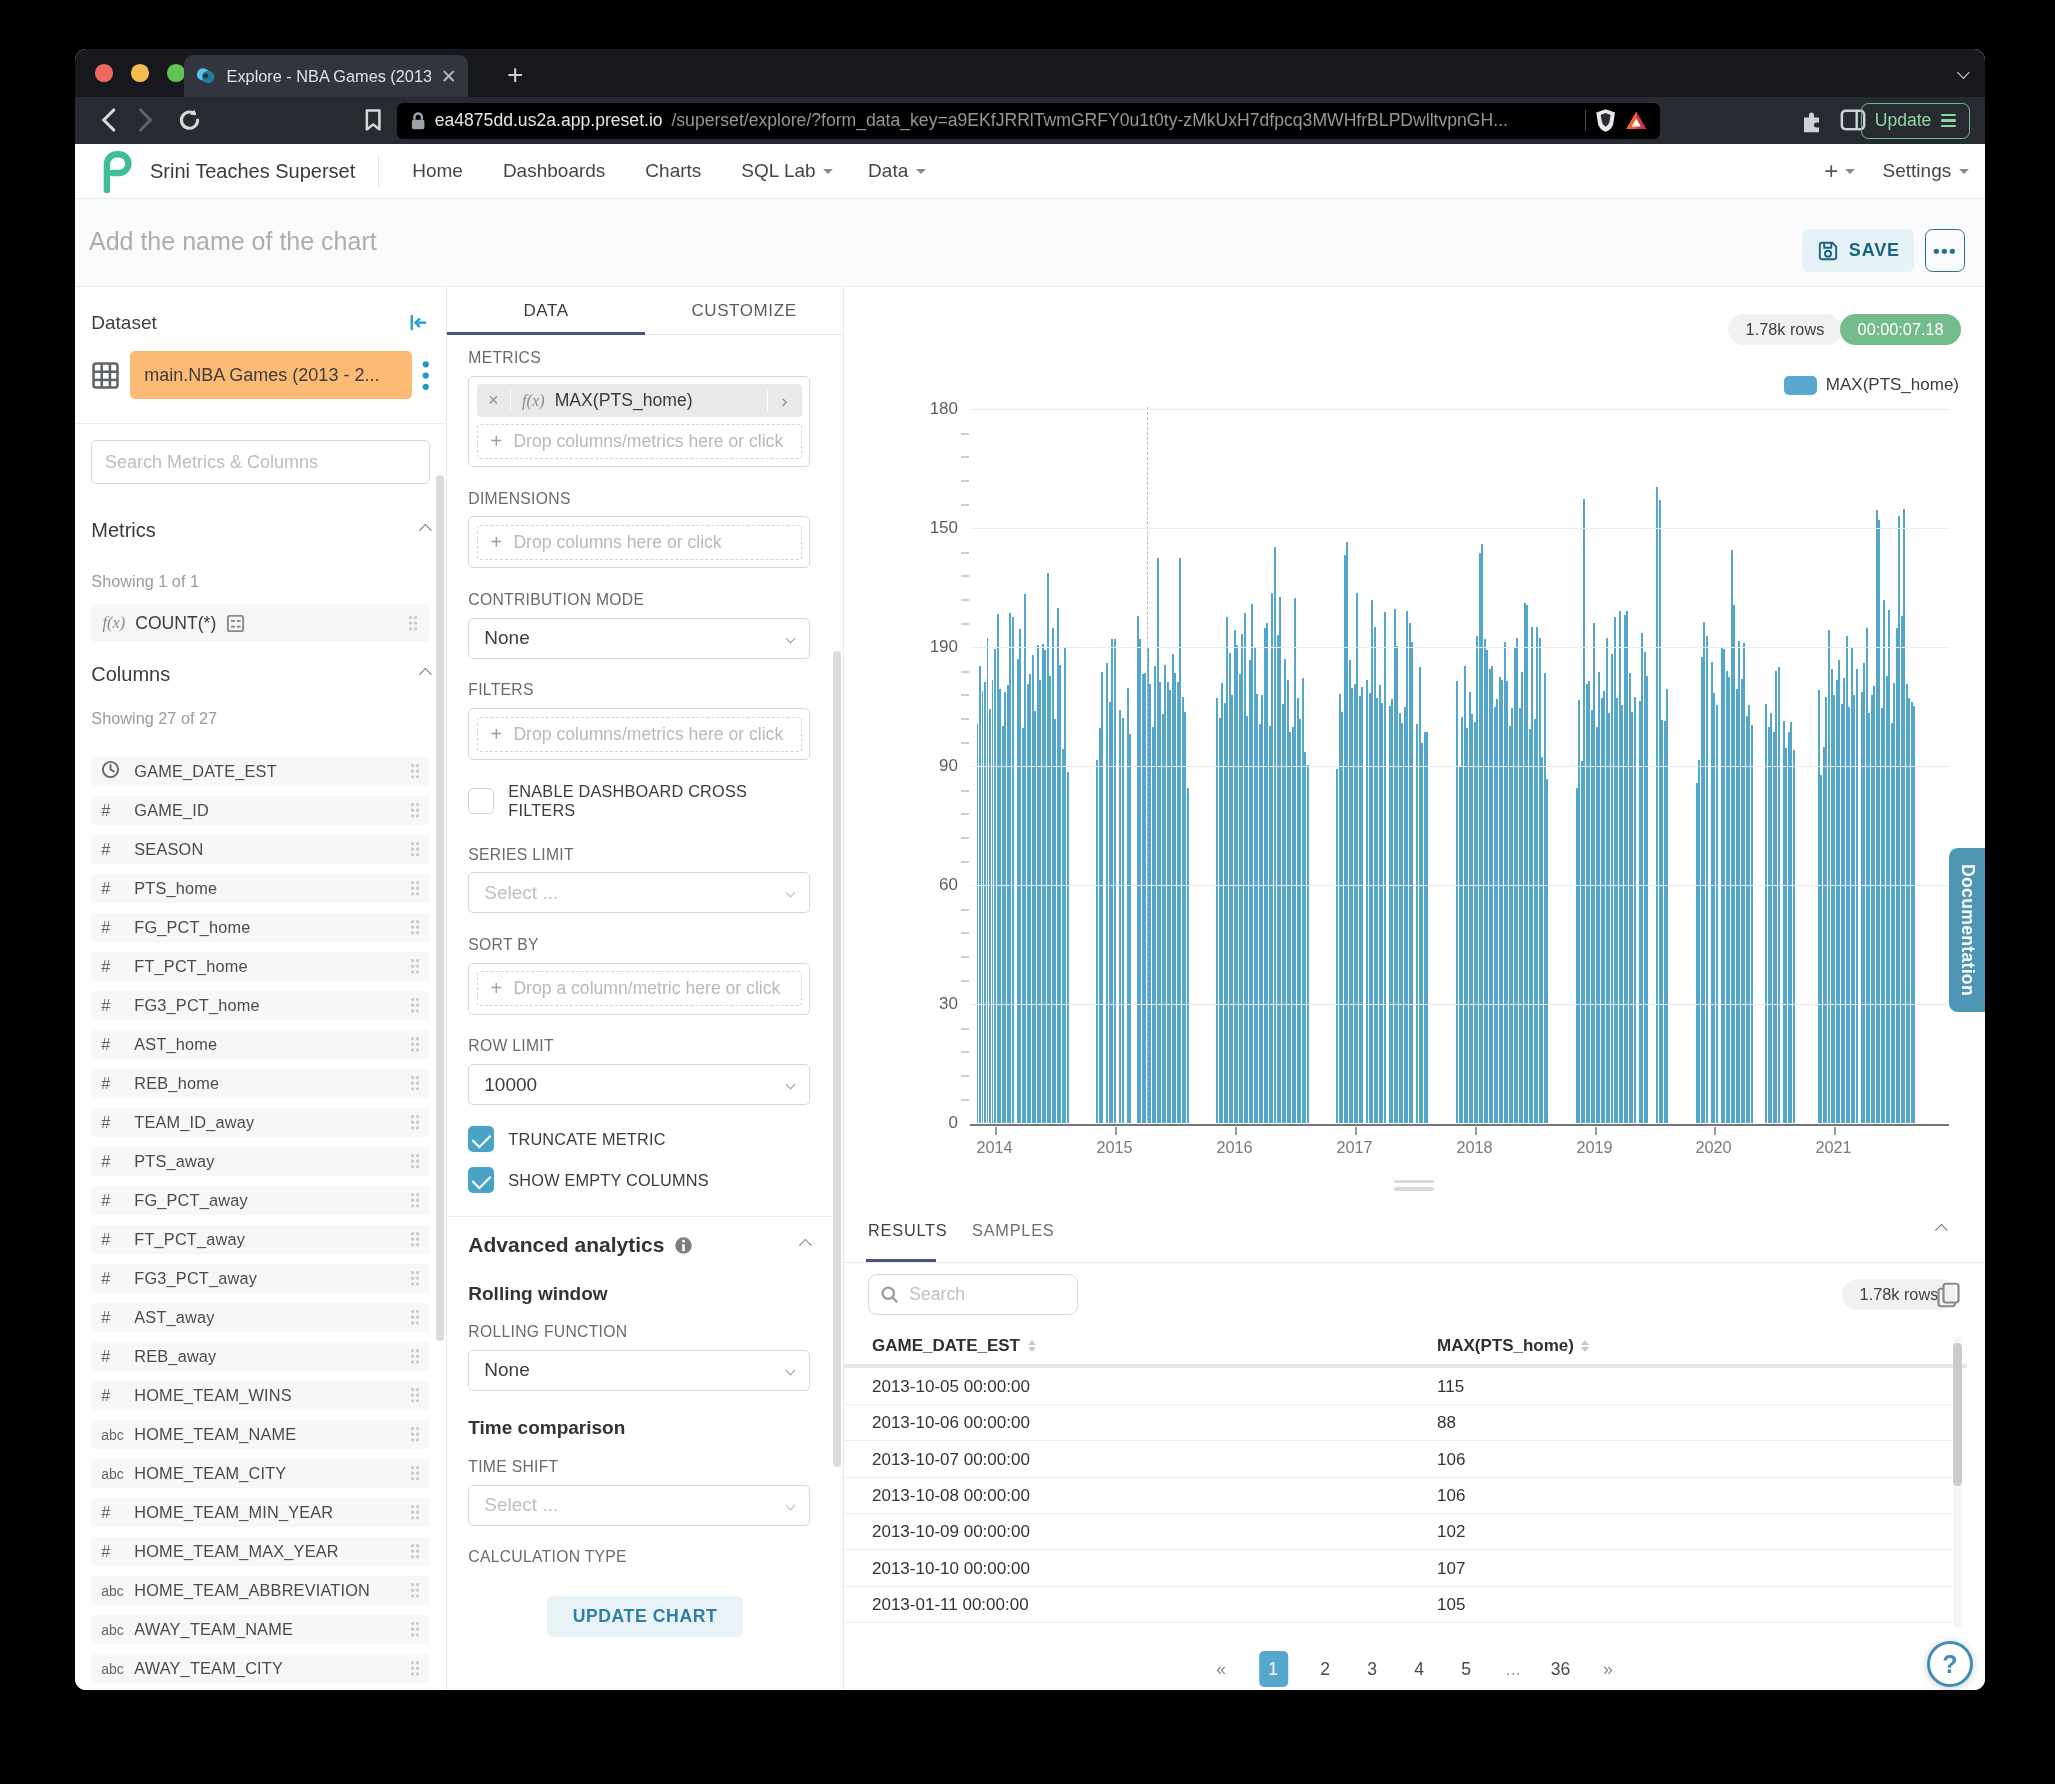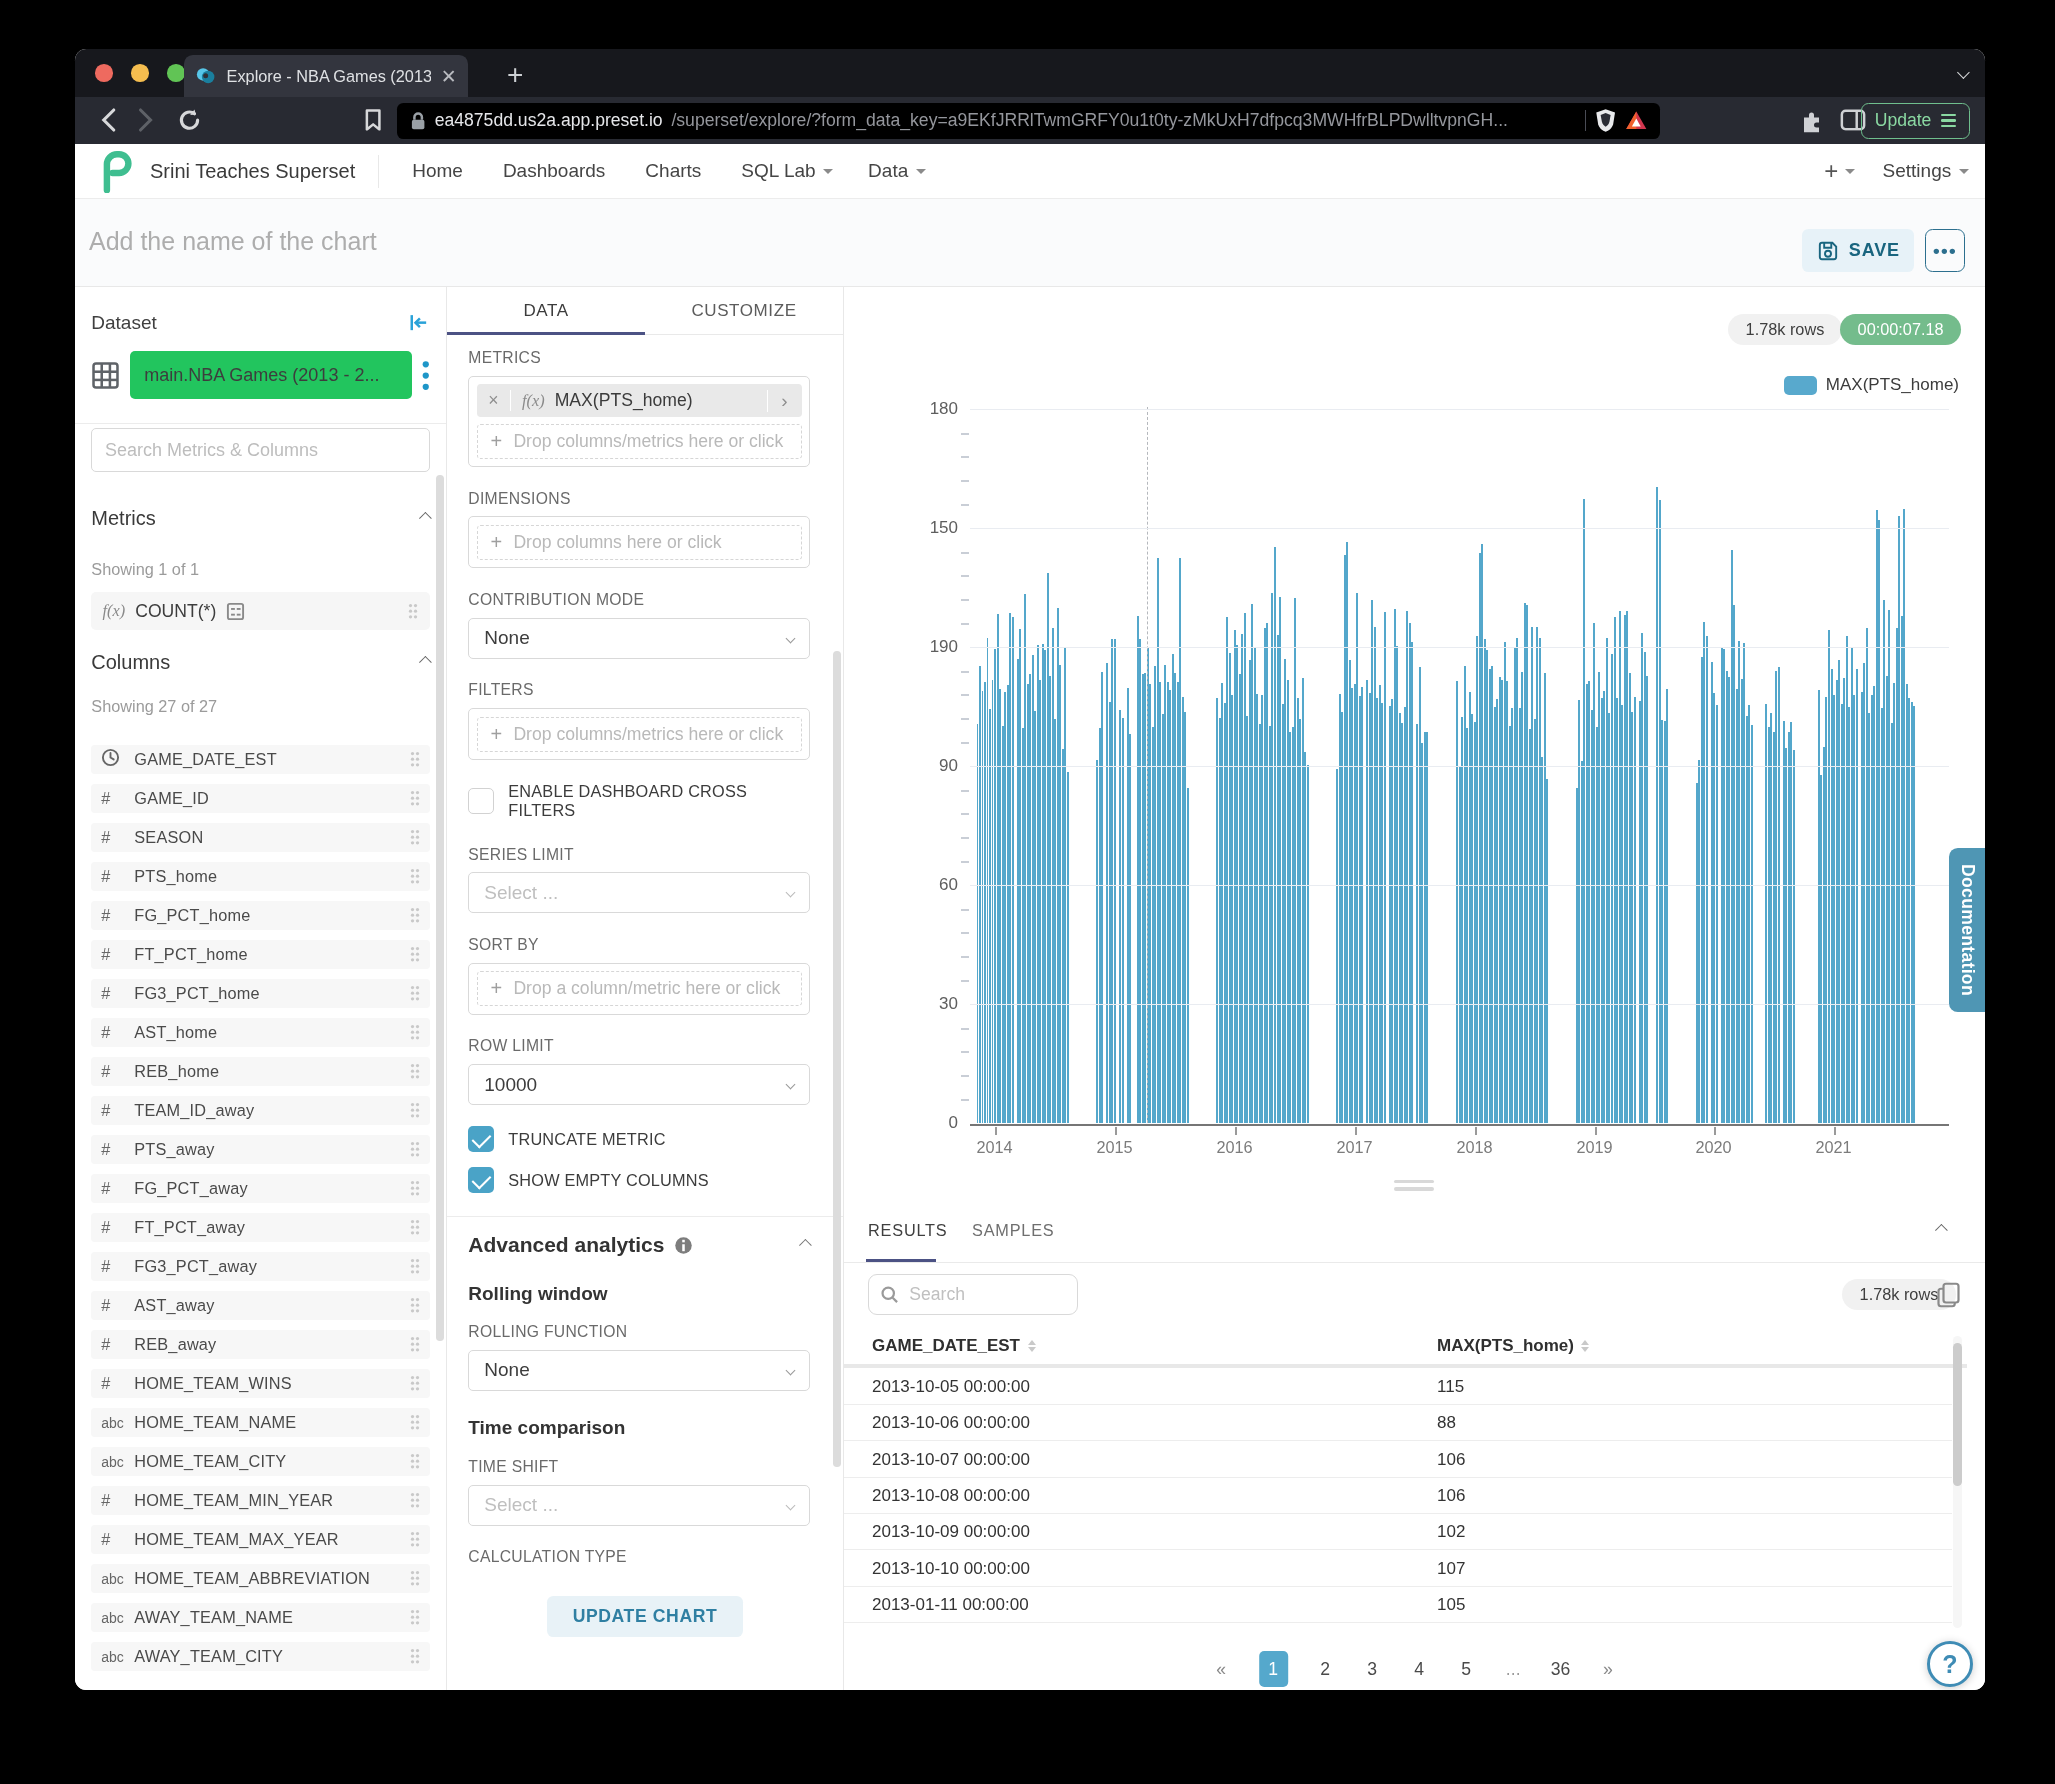--- a/index.html
+++ b/index.html
@@ -57,24 +57,24 @@
 
   
   .main { position:absolute; left:0; top:237px; width:100%; height:1404px; border-top:1.3px solid #e8e8e8;
           display:flex; background:#fff; }
 
   
   .lpanel { position:relative; width:372px; height:100%; border-right:1.3px solid #e8e8e8; padding:0 16.3px; overflow:hidden; }
   .lp-row { display:flex; align-items:center; }
   .lp-title { margin-top:24.5px; justify-content:space-between; font-size:19px; color:#3f3f3f; }
   .ds-row { margin-top:17.6px; gap:10px; }
-  .ds-chip { flex:1; height:48px; background:#22c55e; border-radius:5px; display:flex; align-items:center;
+  .ds-chip { flex:1; height:48px; background:#fdba74; border-radius:5px; display:flex; align-items:center;
              padding:6px 14px; font-size:18px; color:#3d3d3d; white-space:nowrap; overflow:hidden; }
   .lp-hr { border:none; border-top:1.3px solid #ececec; margin:24px -16.3px 0; }
-  .lp-search { margin-top:4px; height:44px; border:1.3px solid #d9d9d9; border-radius:5px; display:flex;
+  .lp-search { margin-top:16px; height:44px; border:1.3px solid #d9d9d9; border-radius:5px; display:flex;
                align-items:center; padding:0 12.6px; font-size:18px; color:#bdbdbd; }
   .sec-hdr { display:flex; align-items:center; justify-content:space-between; font-size:20px; color:#3a3a3a; }
   .sec-metrics { margin-top:35px; } .sec-columns { margin-top:21px; }
   .showing { margin-top:30px; font-size:16.3px; color:#9b9b9b; }
   .showing.cols { margin-top:23px; }
   .metric-item { margin-top:13px; height:38px; background:#f6f6f6; border-radius:5px; display:flex;
                  align-items:center; gap:10px; padding:0 11.3px; }
   .fx { font-family:"Liberation Serif", serif; font-style:italic; font-size:16.3px; color:#8a8a8a; }
   .metric-item .mlabel { font-size:17.6px; color:#3d3d3d; }
   .collist { margin-top:29px; display:flex; flex-direction:column; gap:10px; }

